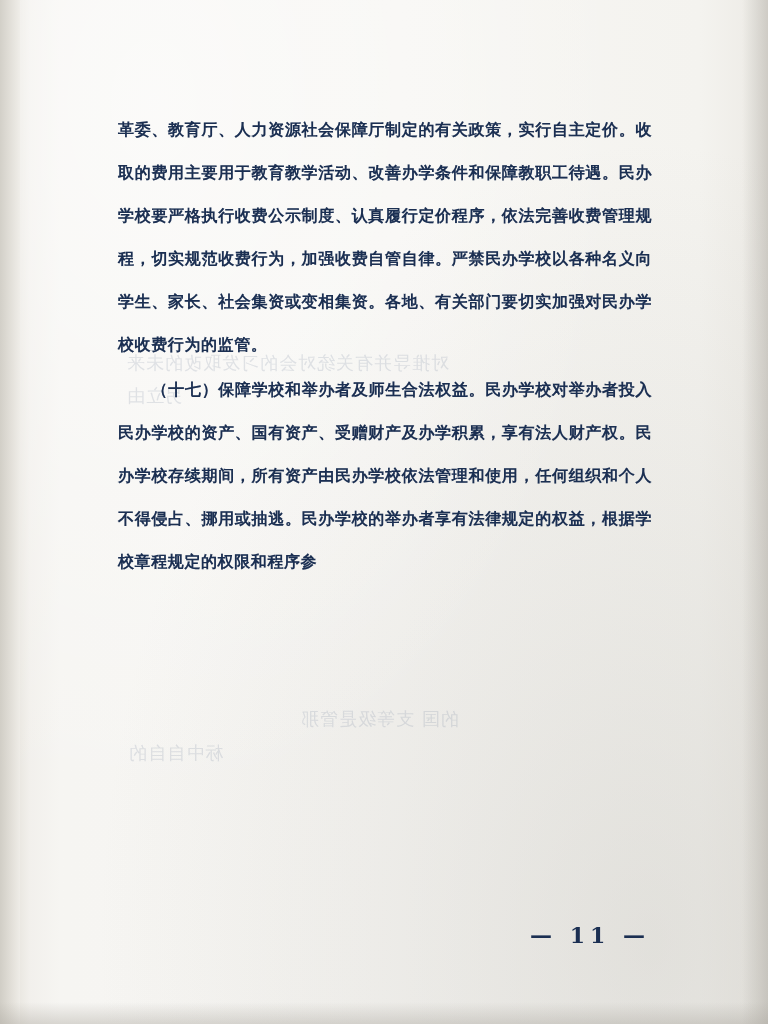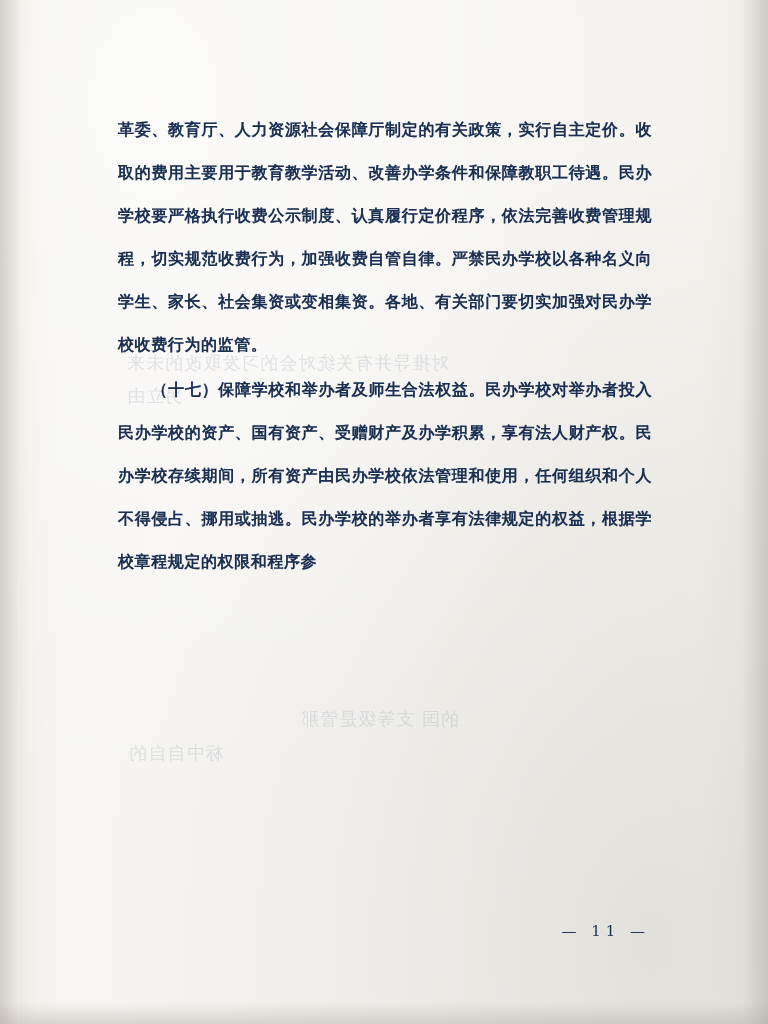--- a/index.html
+++ b/index.html
@@ -78,24 +78,24 @@
   .bleed-2 { left: 126px; top: 375px; }
   .bleed-3 { left: 300px; top: 698px; }
   .bleed-4 { left: 128px; top: 732px; }
   .footer {
     position: absolute;
     left: 0;
     right: 0;
     top: 922px;
     text-align: right;
     padding-right: 118px;
-    font-size: 15px;
+    font-size: 22px;
     color: #1b2f52;
     letter-spacing: 5px;
-    font-weight: 400;
+    font-weight: 700;
     font-family: "DejaVu Serif", "Liberation Serif", serif;
   }
   .edge-shadow-right {
     position: absolute;
     right: 0; top: 0;
     width: 26px; height: 1024px;
     background: linear-gradient(270deg, rgba(170,166,158,0.45), rgba(255,255,255,0));
     pointer-events: none;
   }
   .edge-shadow-bottom {

